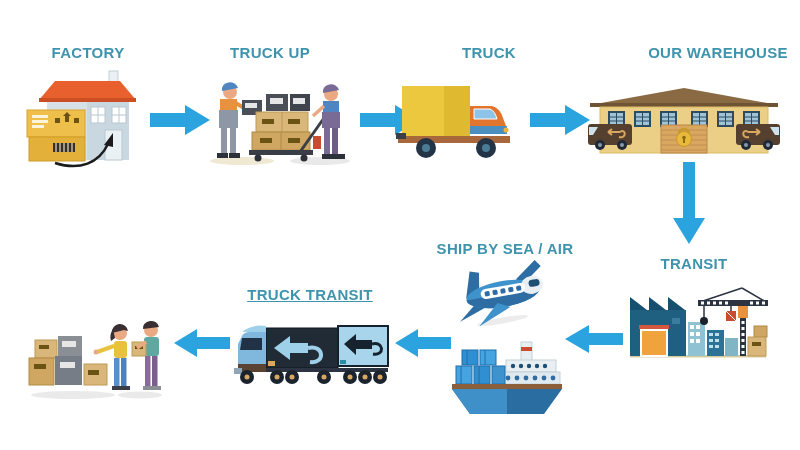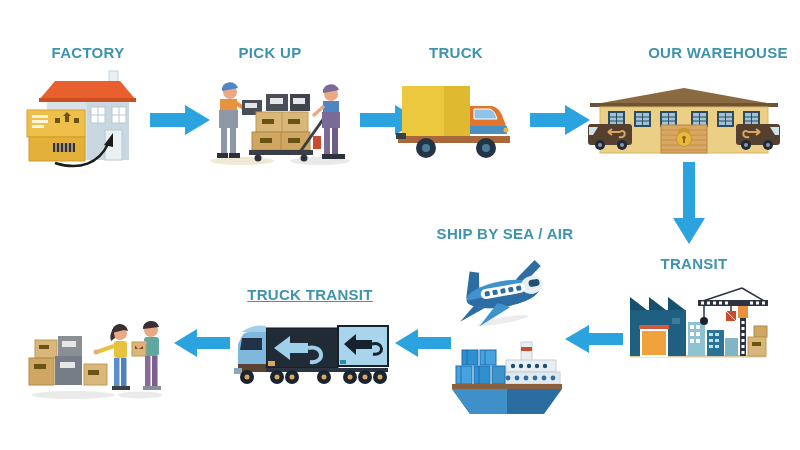--- a/index.html
+++ b/index.html
@@ -20,26 +20,26 @@
   .illus{position:absolute;}
   .flow-arrow{position:absolute;color:var(--arrow-color);}
   svg{display:block;}
 </style>
 </head>
 <body>
 
 <div id="canvas">
 
   <div class="station-label" style="left:28px;top:44px;width:120px;">FACTORY</div>
-  <div class="station-label" style="left:210px;top:44px;width:120px;">PICK UP</div>
-  <div class="station-label" style="left:396px;top:44px;width:120px;">TRUCK</div>
+  <div class="station-label" style="left:210px;top:44px;width:120px;">TRUCK UP</div>
+  <div class="station-label" style="left:396px;top:44px;width:120px;text-align:right;">TRUCK</div>
   <div class="station-label" style="left:628px;top:44px;width:180px;">OUR WAREHOUSE</div>
 
   <div class="station-label" style="left:624px;top:255px;width:140px;">TRANSIT</div>
-  <div class="station-label" style="left:425px;top:225px;width:160px;">SHIP BY SEA / AIR</div>
+  <div class="station-label" style="left:425px;top:240px;width:160px;">SHIP BY SEA / AIR</div>
   <div class="station-label" style="left:230px;top:286px;width:160px;text-decoration:underline;">TRUCK TRANSIT</div>
 
   <div class="flow-arrow" style="left:150px;top:104px;">
     <svg width="62" height="32" viewBox="0 0 62 32">
         <polygon points="0,9 35,9 35,1 60,16 35,31 35,23 0,23" fill="currentColor"></polygon>
       </svg>
   </div>
   <div class="flow-arrow" style="left:360px;top:104px;">
     <svg width="62" height="32" viewBox="0 0 62 32">
         <polygon points="0,9 35,9 35,1 60,16 35,31 35,23 0,23" fill="currentColor"></polygon>

